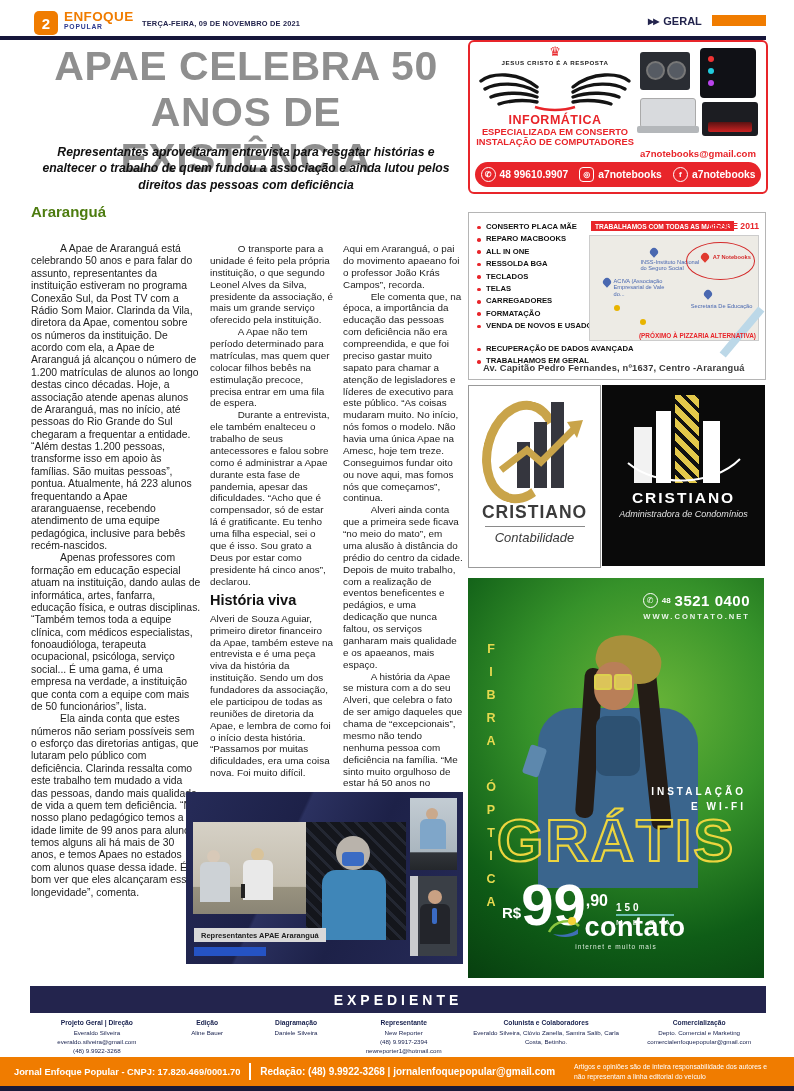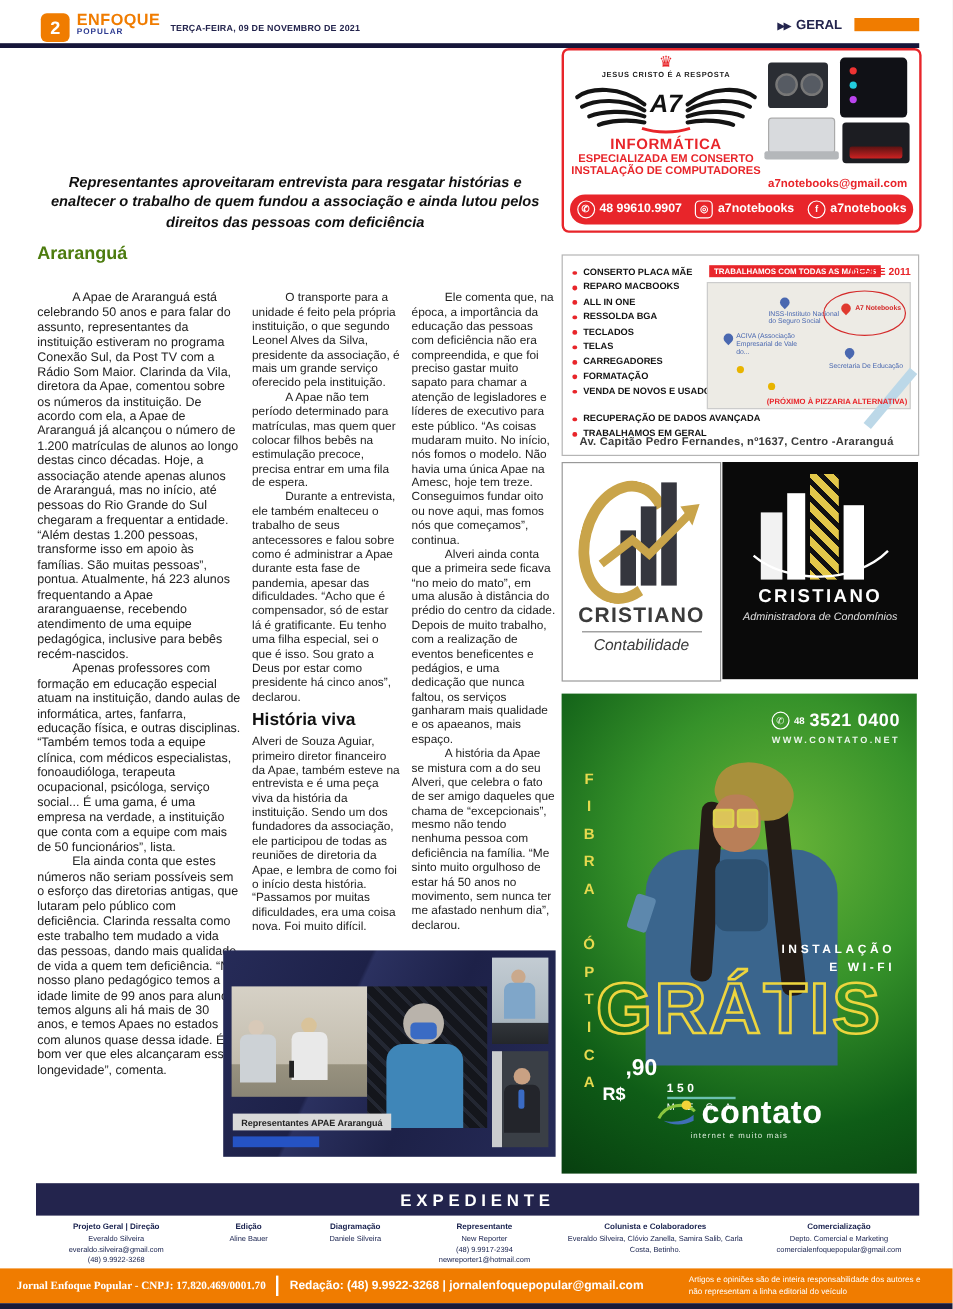--- a/index.html
+++ b/index.html
@@ -134,40 +134,40 @@
   #wm-jacket{left:70px;top:130px;width:160px;height:180px;background:#3a658d;border-radius:36px 36px 0 0;}
   #wm-shirt{left:128px;top:138px;width:44px;height:60px;background:#2d5172;border-radius:10px;}
   #wm-phone{left:58px;top:168px;width:17px;height:30px;background:#5d88ad;border-radius:3px;transform:rotate(18deg);}
   #ct-inst{right:18px;top:206px;text-align:right;color:#fff;font-weight:700;font-size:10px;
            letter-spacing:3px;line-height:1.5;}
   #ct-gratis{left:0;right:0;top:228px;text-align:center;font-size:60px;font-weight:800;letter-spacing:2px;
              color:transparent;-webkit-text-stroke:2.2px #edd53e;}
   #ct-price{left:34px;top:298px;display:flex;align-items:flex-start;color:#fff;}
   #ct-price .rs{font-size:15px;font-weight:800;margin-top:28px;}
   #ct-price .big{font-size:58px;font-weight:800;line-height:1;}
-  #ct-price .cents{font-size:19px;font-weight:800;margin-top:4px;}
+  #ct-price .cents{font-size:16px;font-weight:800;margin-top:16px;}
   #ct-speed{margin:26px 0 0 8px;}
   #ct-speed .s1{font-size:10px;font-weight:bold;letter-spacing:3px;border-bottom:2px solid #6cc0b0;padding-bottom:1px;}
   #ct-speed .s2{font-size:8px;letter-spacing:4px;margin-top:2px;}
   #ct-brand{left:0;right:0;bottom:28px;text-align:center;color:#fff;}
   #ct-brand .nm{font-size:27px;font-weight:800;letter-spacing:.5px;}
   #ct-brand .tg{font-size:6.5px;color:#d9ead9;letter-spacing:1px;}
   #ct-swoosh{position:relative;display:inline-block;width:34px;height:22px;vertical-align:-2px;margin-right:4px;}
 
   
   #exp-bar{left:30px;top:986px;width:736px;height:27px;background:#23244d;color:#fff;display:flex;
            align-items:center;justify-content:center;font-size:14px;font-weight:bold;letter-spacing:4px;}
   #credits{left:30px;top:1018px;width:736px;display:flex;gap:6px;}
   #credits .cred{text-align:center;font-size:6.2px;color:#17204d;line-height:1.45;}
   #credits .role{font-size:6.7px;font-weight:800;margin-bottom:1px;}
   #credits .c1{flex:1.25;} #credits .c2{flex:.7;} #credits .c3{flex:.85;}
   #credits .c4{flex:1.05;} #credits .c5{flex:1.5;} #credits .c6{flex:1.25;}
   #obar{left:0;top:1057px;width:794px;height:29px;background:#f07c00;color:#fff;display:flex;
         align-items:center;padding:0 14px;box-sizing:border-box;gap:9px;}
-  #obar .t1{font-size:9.3px;font-weight:800;white-space:nowrap;font-family:Liberation Serif, serif;}
+  #obar .t1{font-size:9.3px;font-weight:800;white-space:nowrap;}
   #obar .div{width:2px;height:17px;background:#fff;}
   #obar .t2{font-size:10px;font-weight:bold;white-space:nowrap;}
   #obar .sp{flex:1;}
   #obar .t3{font-size:6.8px;width:206px;line-height:1.35;}
   #bstrip{left:0;top:1086px;width:794px;height:5px;background:#191a38;}
 </style>
 </head>
 <body>
 
 <div id="page">
@@ -178,37 +178,42 @@
     <div class="l2">POPULAR</div>
   </div>
   <div class="abs" id="hdr-date">TERÇA-FEIRA, 09 DE NOVEMBRO DE 2021</div>
   <div class="abs" id="hdr-section">
     <span class="arr">▶▶</span>
     <span>GERAL</span>
   </div>
   <div class="abs" id="hdr-bar"></div>
   <div class="abs" id="hdr-rule"></div>
 
+  <div class="abs" id="headline">
+    <div>APAE CELEBRA 50</div>
+    <div>ANOS DE EXISTÊNCIA</div>
+  </div>
   <div class="abs" id="subtitle">Representantes aproveitaram entrevista para resgatar histórias e enaltecer o trabalho de quem fundou a associação e ainda lutou pelos direitos das pessoas com deficiência</div>
   <div class="abs" id="location">Araranguá</div>
 
   <div class="abs" id="cols">
     <div class="col" id="c1">
       <p>A Apae de Araranguá está celebrando 50 anos e para falar do assunto, representantes da instituição estiveram no programa Conexão Sul, da Post TV com a Rádio Som Maior. Clarinda da Vila, diretora da Apae, comentou sobre os números da instituição. De acordo com ela, a Apae de Araranguá já alcançou o número de 1.200 matrículas de alunos ao longo destas cinco décadas. Hoje, a associação atende apenas alunos de Araranguá, mas no início, até pessoas do Rio Grande do Sul chegaram a frequentar a entidade. “Além destas 1.200 pessoas, transforme isso em apoio às famílias. São muitas pessoas”, pontua. Atualmente, há 223 alunos frequentando a Apae araranguaense, recebendo atendimento de uma equipe pedagógica, inclusive para bebês recém-nascidos.</p>
       <p>Apenas professores com formação em educação especial atuam na instituição, dando aulas de informática, artes, fanfarra, educação física, e outras disciplinas. “Também temos toda a equipe clínica, com médicos especialistas, fonoaudióloga, terapeuta ocupacional, psicóloga, serviço social... É uma gama, é uma empresa na verdade, a instituição que conta com a equipe com mais de 50 funcionários”, lista.</p>
       <p>Ela ainda conta que estes números não seriam possíveis sem o esforço das diretorias antigas, que lutaram pelo público com deficiência. Clarinda ressalta como este trabalho tem mudado a vida das pessoas, dando mais qualidade de vida a quem tem deficiência. “No nosso plano pedagógico temos a idade limite de 99 anos para alunos, temos alguns ali há mais de 30 anos, e temos Apaes no estados com alunos quase dessa idade. É bom ver que eles alcançaram essa longevidade”, comenta.</p>
     </div>
     <div class="col" id="c2">
       <p>O transporte para a unidade é feito pela própria instituição, o que segundo Leonel Alves da Silva, presidente da associação, é mais um grande serviço oferecido pela instituição.</p>
       <p>A Apae não tem período determinado para matrículas, mas quem quer colocar filhos bebês na estimulação precoce, precisa entrar em uma fila de espera.</p>
       <p>Durante a entrevista, ele também enalteceu o trabalho de seus antecessores e falou sobre como é administrar a Apae durante esta fase de pandemia, apesar das dificuldades. “Acho que é compensador, só de estar lá é gratificante. Eu tenho uma filha especial, sei o que é isso. Sou grato a Deus por estar como presidente há cinco anos”, declarou.</p>
       <div class="hviva">História viva</div>
       <p class="noind">Alveri de Souza Aguiar, primeiro diretor financeiro da Apae, também esteve na entrevista e é uma peça viva da história da instituição. Sendo um dos fundadores da associação, ele participou de todas as reuniões de diretoria da Apae, e lembra de como foi o início desta história. “Passamos por muitas dificuldades, era uma coisa nova. Foi muito difícil.</p>
     </div>
     <div class="col" id="c3">
+      <p class="noind">Aqui em Araranguá, o pai do movimento apaeano foi o professor João Krás Campos”, recorda.</p>
       <p>Ele comenta que, na época, a importância da educação das pessoas com deficiência não era compreendida, e que foi preciso gastar muito sapato para chamar a atenção de legisladores e líderes de executivo para este público. “As coisas mudaram muito. No início, nós fomos o modelo. Não havia uma única Apae na Amesc, hoje tem treze. Conseguimos fundar oito ou nove aqui, mas fomos nós que começamos”, continua.</p>
       <p>Alveri ainda conta que a primeira sede ficava “no meio do mato”, em uma alusão à distância do prédio do centro da cidade. Depois de muito trabalho, com a realização de eventos beneficentes e pedágios, e uma dedicação que nunca faltou, os serviços ganharam mais qualidade e os apaeanos, mais espaço.</p>
       <p>A história da Apae se mistura com a do seu Alveri, que celebra o fato de ser amigo daqueles que chama de “excepcionais”, mesmo não tendo nenhuma pessoa com deficiência na família. “Me sinto muito orgulhoso de estar há 50 anos no movimento, sem nunca ter me afastado nenhum dia”, declarou.</p>
     </div>
   </div>
 
   <div class="abs" id="photo">
     <div class="ph" id="ph-meet">
       <div class="head" style="left:14px;top:28px;width:13px;height:13px;background:#d8c9b8;"></div>
       <div class="body" style="left:7px;top:40px;width:30px;height:40px;background:#cdd2d6;"></div>
@@ -245,21 +250,20 @@
               <path d="M60,25 C42,14 18,16 8,22"></path>
             <path d="M60,30 C44,24 24,26 14,30"></path>
               <path d="M60,35 C46,32 30,34 22,37"></path>
             <path d="M96,20 C116,4 142,6 152,14"></path>
               <path d="M96,25 C114,14 138,16 148,22"></path>
             <path d="M96,30 C112,24 132,26 142,30"></path>
               <path d="M96,35 C110,32 126,34 134,37"></path>
           </g>
           <path d="M58,40 C70,44 86,44 98,40" stroke="#e8252a" stroke-width="2.4" fill="none"></path>
         </svg>
-        <div class="a7txt">A7</div>
       </div>
       <div class="a7red1">INFORMÁTICA</div>
       <div class="a7red2">ESPECIALIZADA EM CONSERTO</div>
       <div class="a7red2">INSTALAÇÃO DE COMPUTADORES</div>
     </div>
     <div class="abs" id="a7-right">
       <div class="abs gpu">
           <i style="left:6px;"></i>
           <i style="left:27px;"></i>
         </div>
@@ -377,20 +381,21 @@
     <div class="wm" id="wm-shirt"></div>
     <div class="wm" id="wm-phone"></div>
 
     <div class="abs" id="ct-inst">
       <div>INSTALAÇÃO</div>
       <div>E WI-FI</div>
     </div>
     <div class="abs" id="ct-gratis">GRÁTIS</div>
     <div class="abs" id="ct-price">
       <span class="rs">R$</span>
+      <span class="big">99</span>
       <span class="cents">,90</span>
       <span id="ct-speed">
         <div class="s1">150</div>
         <div class="s2">M E G A</div>
       </span>
     </div>
     <div class="abs" id="ct-brand">
       <span id="ct-swoosh">
         <svg width="34" height="22" viewBox="0 0 34 22">
           <path d="M2,16 C8,4 24,2 32,10" stroke="#8bc63f" stroke-width="2.5" fill="none"></path>

